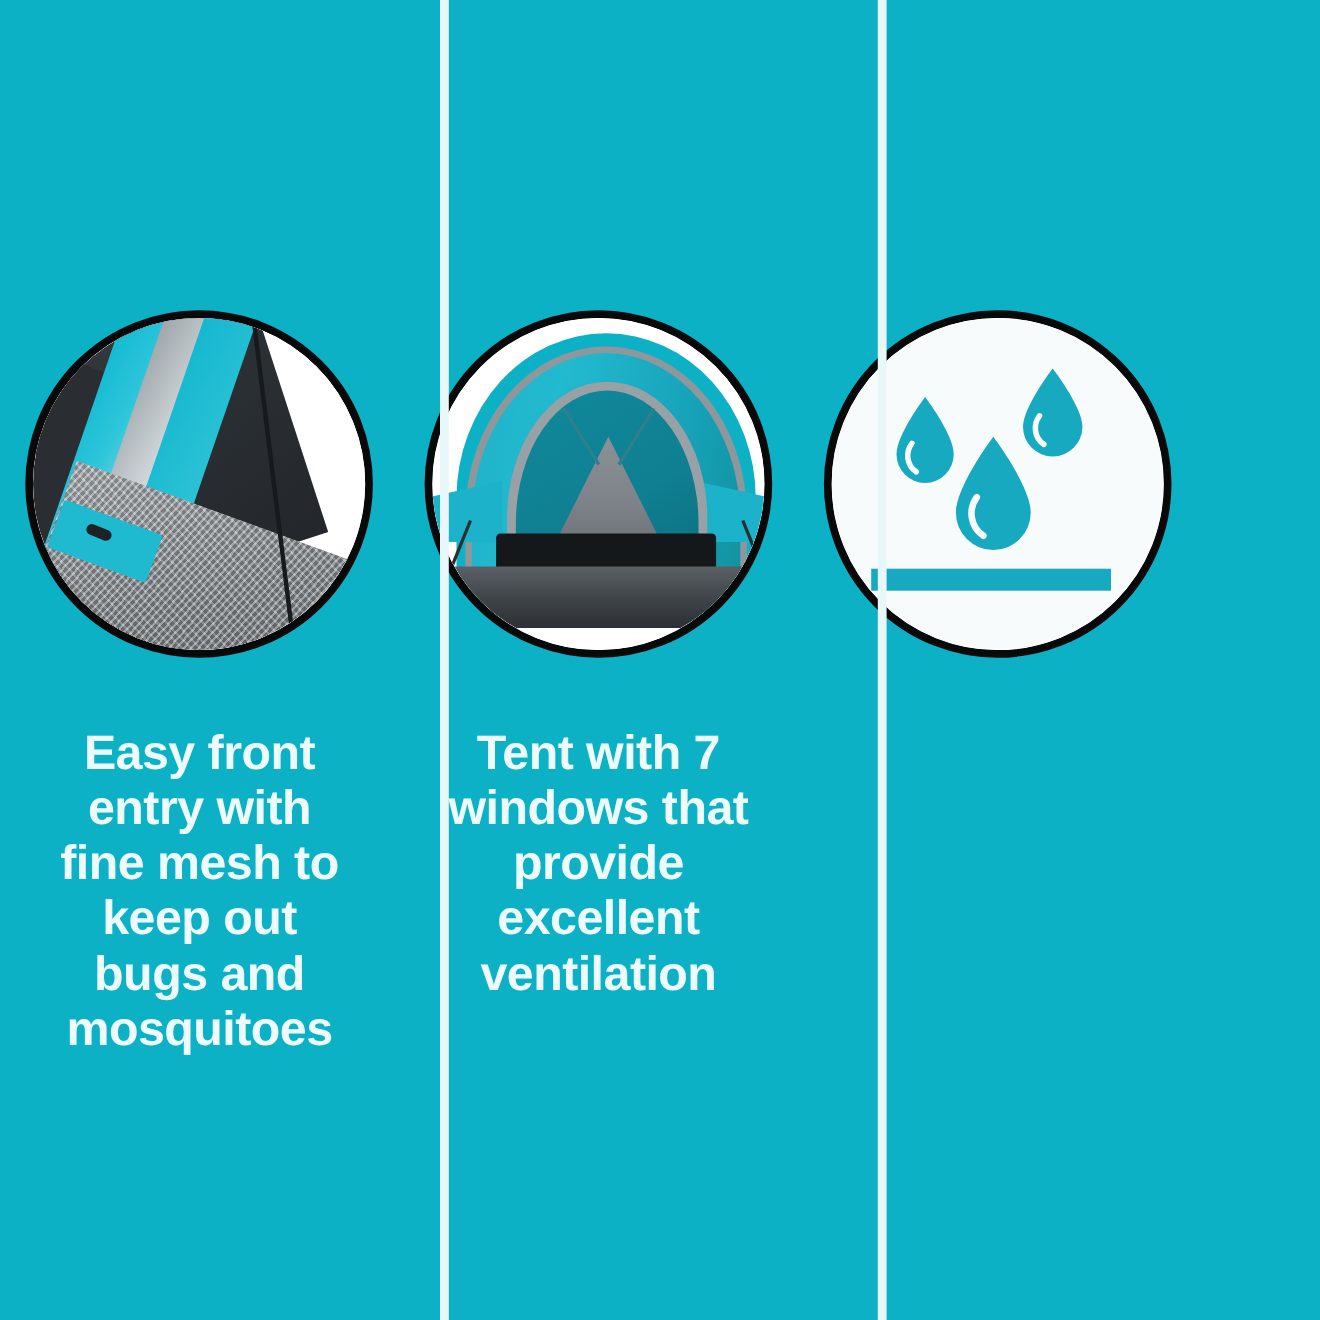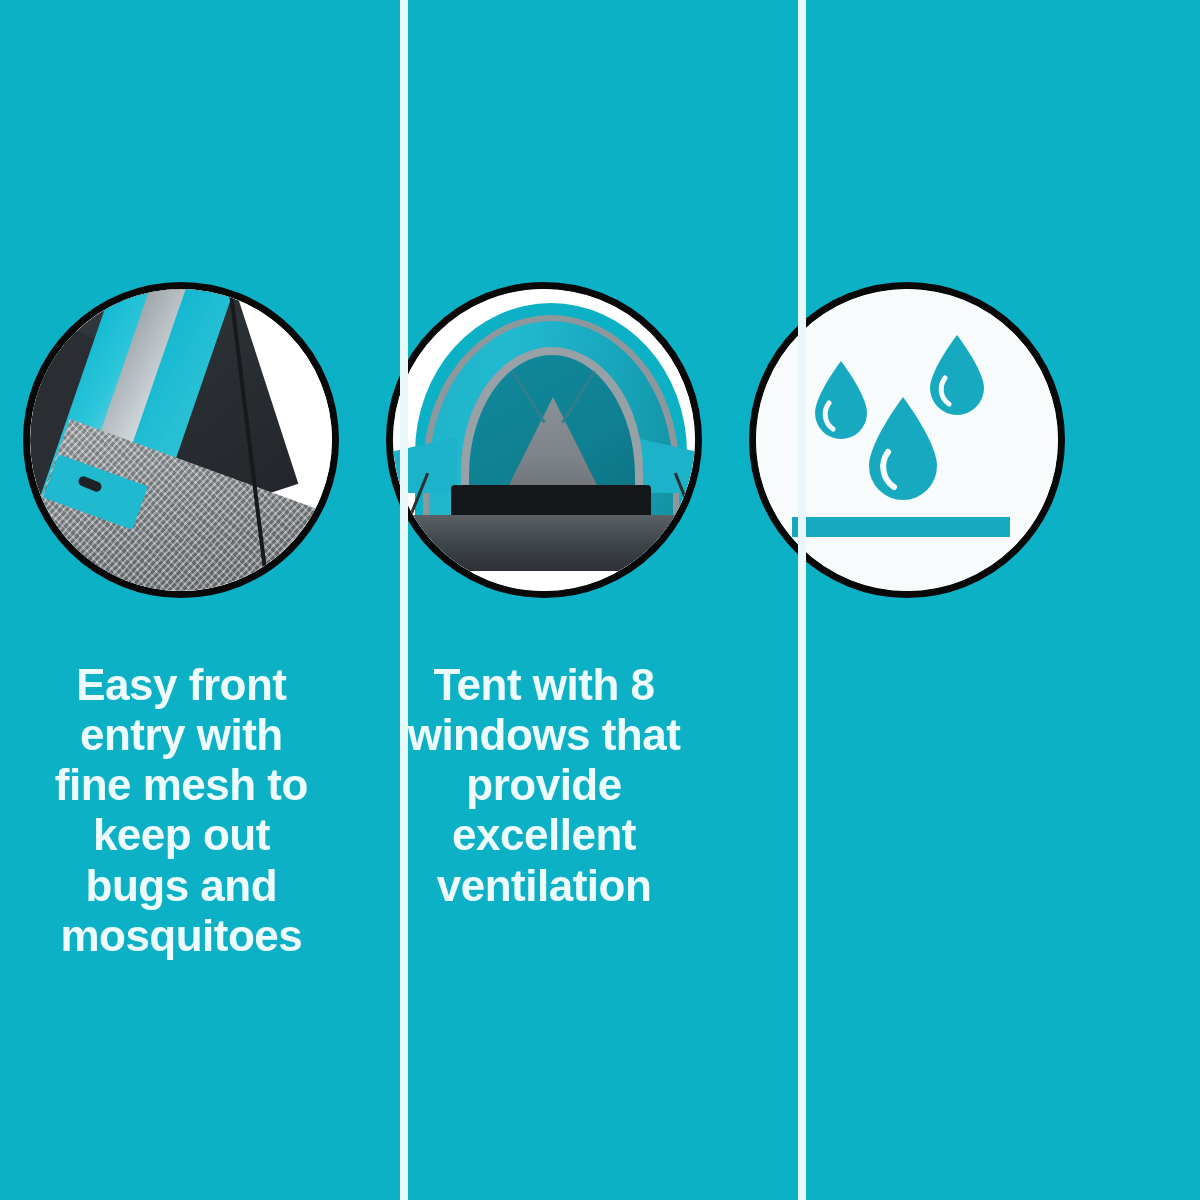--- a/index.html
+++ b/index.html
@@ -338,21 +338,21 @@
           <div class="mesh-tri"></div>
           <div class="x1"></div>
           <div class="x2"></div>
           <div class="darkfloor"></div>
           <div class="basegrey"></div>
           <div class="guy-l"></div>
           <div class="guy-r"></div>
         </div>
       </div>
     </div>
-    <div class="caption">Tent with 8
+    <div class="caption">Tent with 7
 windows that
 provide
 excellent
 ventilation</div>
   </div>
 
   <div class="panel">
     <div class="badge">
       <div class="inner">
         <div class="art3">

